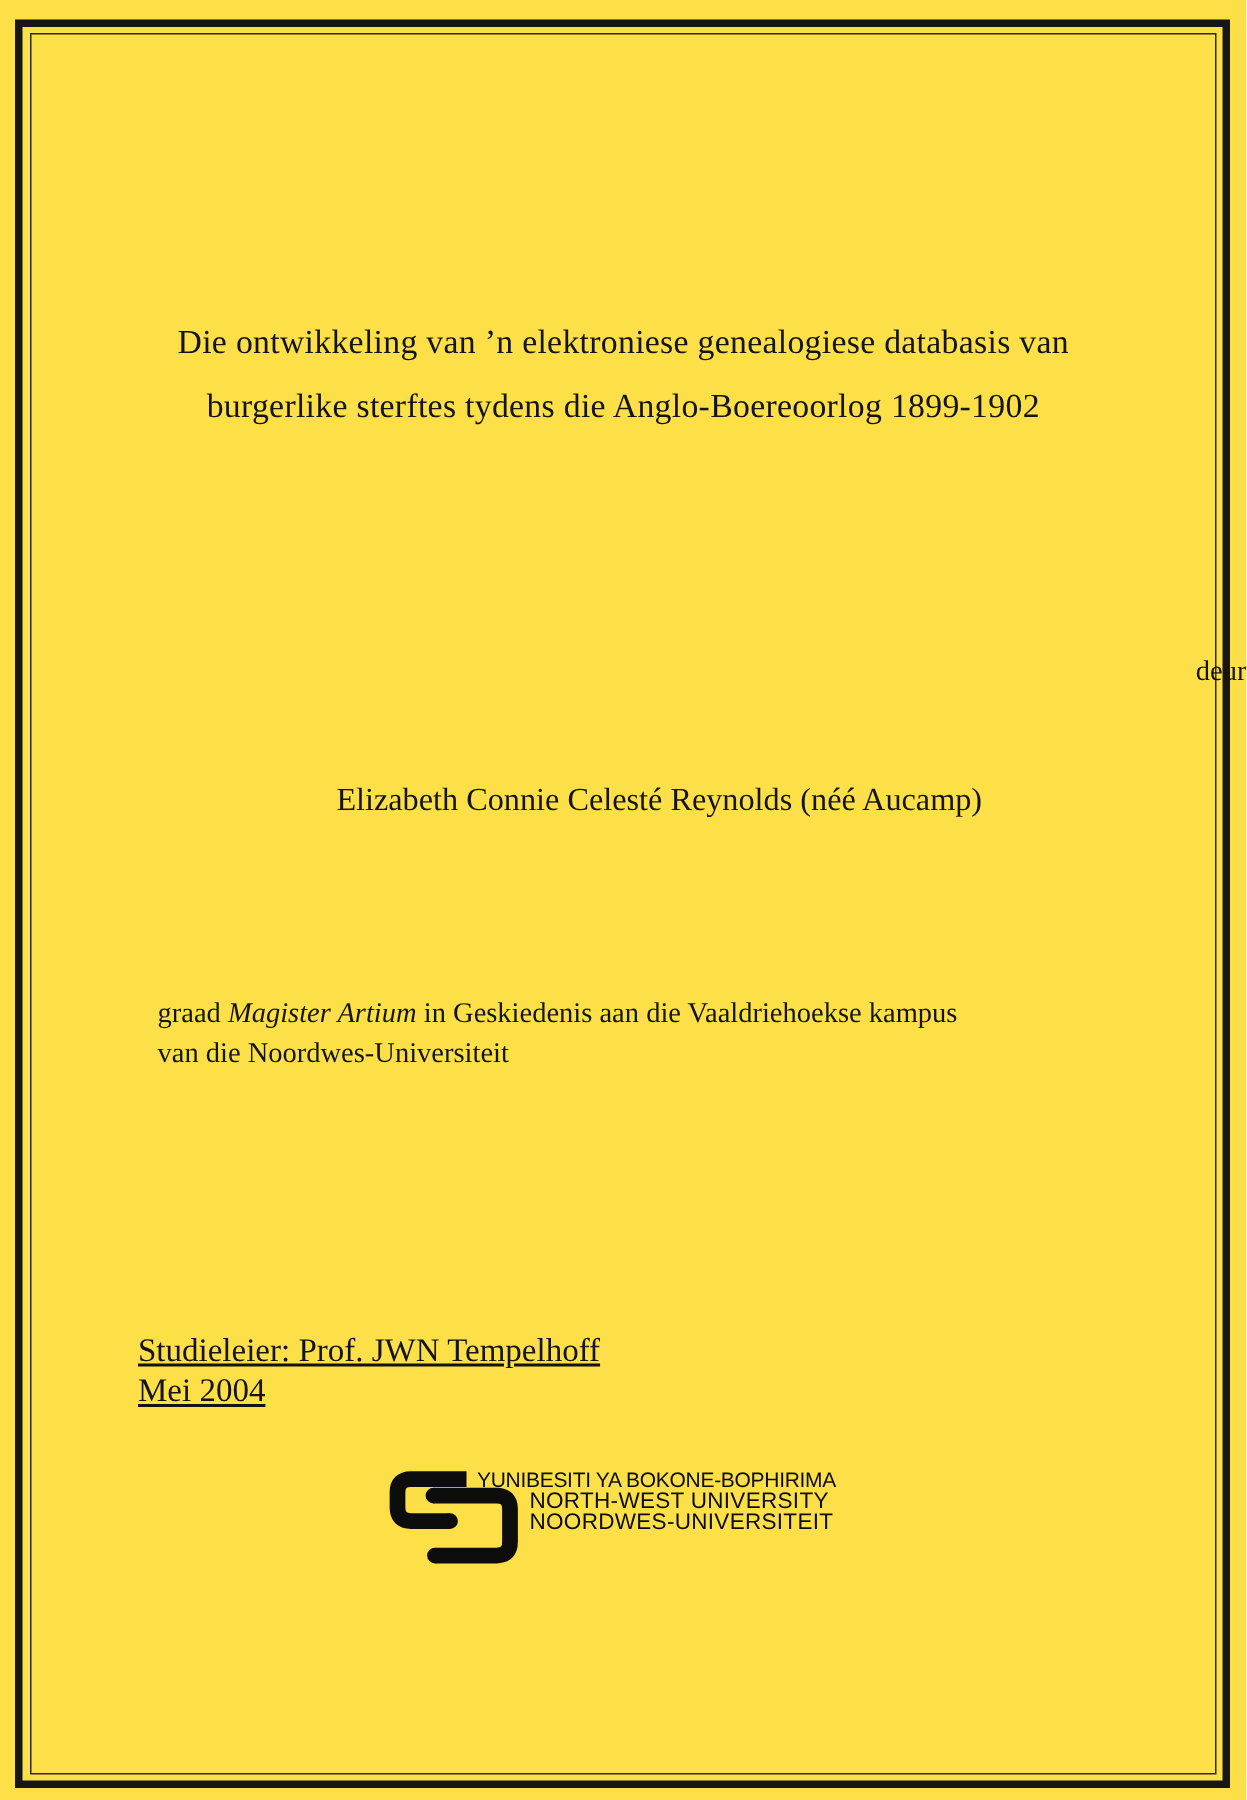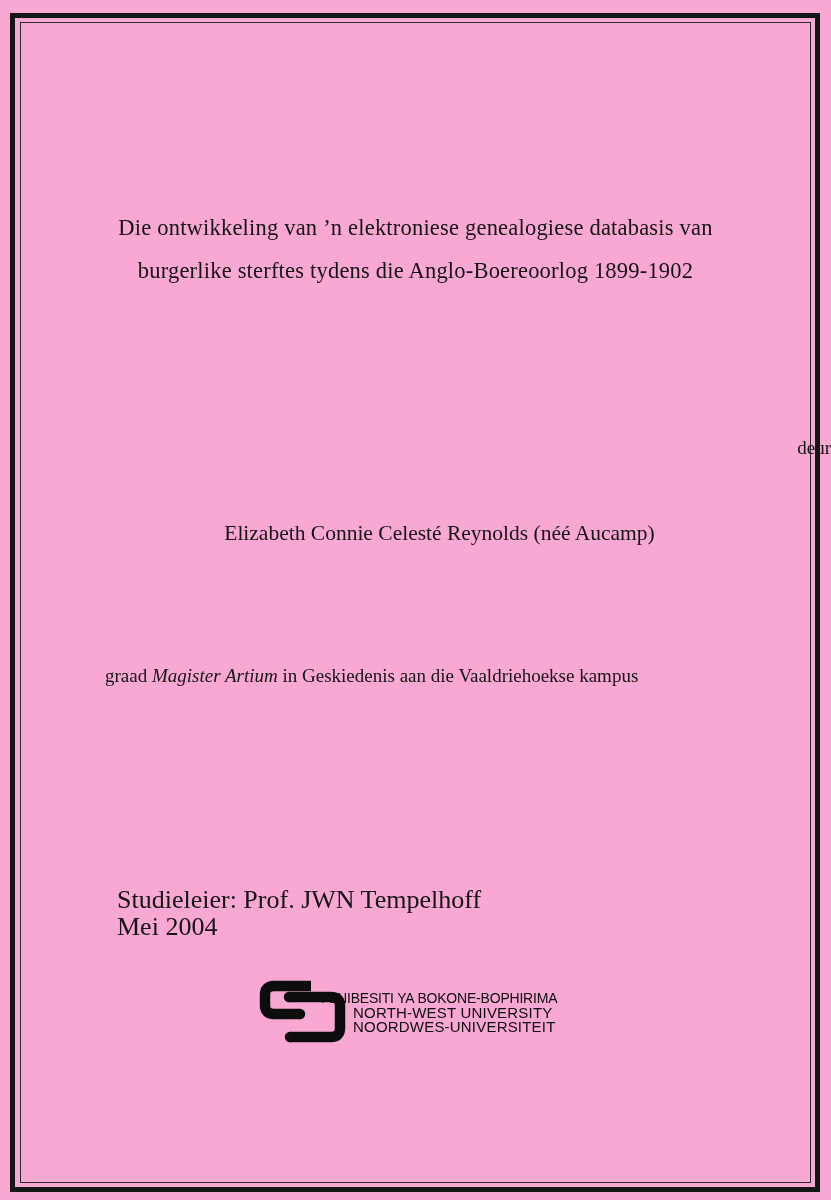--- a/index.html
+++ b/index.html
@@ -4,21 +4,21 @@
 <style>
   html, body {
     margin: 0;
     padding: 0;
     background: #ffffff;
   }
   .page {
     position: relative;
     width: 831px;
     height: 1200px;
-    background: #f9a8d4;
+    background: #fde047;
     font-family: "Liberation Serif", serif;
     color: #141414;
     overflow: hidden;
   }
   .frame-outer {
     position: absolute;
     left: 10px; top: 13px; right: 11px; bottom: 8px;
     border: 5px solid #161616;
     pointer-events: none;
   }
@@ -56,23 +56,24 @@
     font-size: 19px;
     line-height: 26.5px;
   }
   .statement-justified {
     text-align: justify;
     text-align-last: justify;
   }
   .italic { font-style: italic; }
   .supervisor-block {
     position: absolute;
-    left: 117px; top: 886px;
-    font-size: 26px;
+    left: 92px; top: 886px;
+    font-size: 22px;
     line-height: 27px;
+    text-decoration: underline;
   }
   .logo {
     position: absolute;
     left: 259px; top: 978px;
     width: 330px; height: 72px;
   }
   .logo-mark {
     position: absolute;
     left: 0; top: 2px;
     width: 87px; height: 65px;
@@ -82,21 +83,20 @@
     left: 59px; top: 1px;
     width: 270px;
     font-family: "Liberation Sans", sans-serif;
     color: #0d0d0d;
     white-space: nowrap;
   }
   .logo-line1 {
     font-size: 14px;
     line-height: 14.5px;
     letter-spacing: -0.2px;
-    margin-top: 12px;
   }
   .logo-line2, .logo-line3 {
     font-size: 15px;
     line-height: 14.7px;
     letter-spacing: 0.2px;
     margin-left: 35px;
   }
 </style>
 </head>
 <body>
@@ -110,20 +110,21 @@
     <div>Die ontwikkeling van ’n elektroniese genealogiese databasis van</div>
     <div>burgerlike sterftes tydens die Anglo-Boereoorlog 1899-1902</div>
   </div>
 
   <div class="byline">deur</div>
 
   <div class="author-line">Elizabeth Connie Celesté Reynolds (néé Aucamp)</div>
 
   <div class="statement-block">
     <div><span>graad </span><span class="italic">Magister Artium</span><span> in Geskiedenis aan die Vaaldriehoekse kampus</span></div>
+    <div>van die Noordwes-Universiteit</div>
   </div>
 
   <div class="supervisor-block">
     <div>Studieleier: Prof. JWN Tempelhoff</div>
     <div>Mei 2004</div>
   </div>
 
   <div class="logo">
     <svg class="logo-mark" viewBox="0 0 87 65" xmlns="http://www.w3.org/2000/svg">
       <g fill="none" stroke="#0d0d0d" stroke-width="10.5" stroke-linecap="butt">

